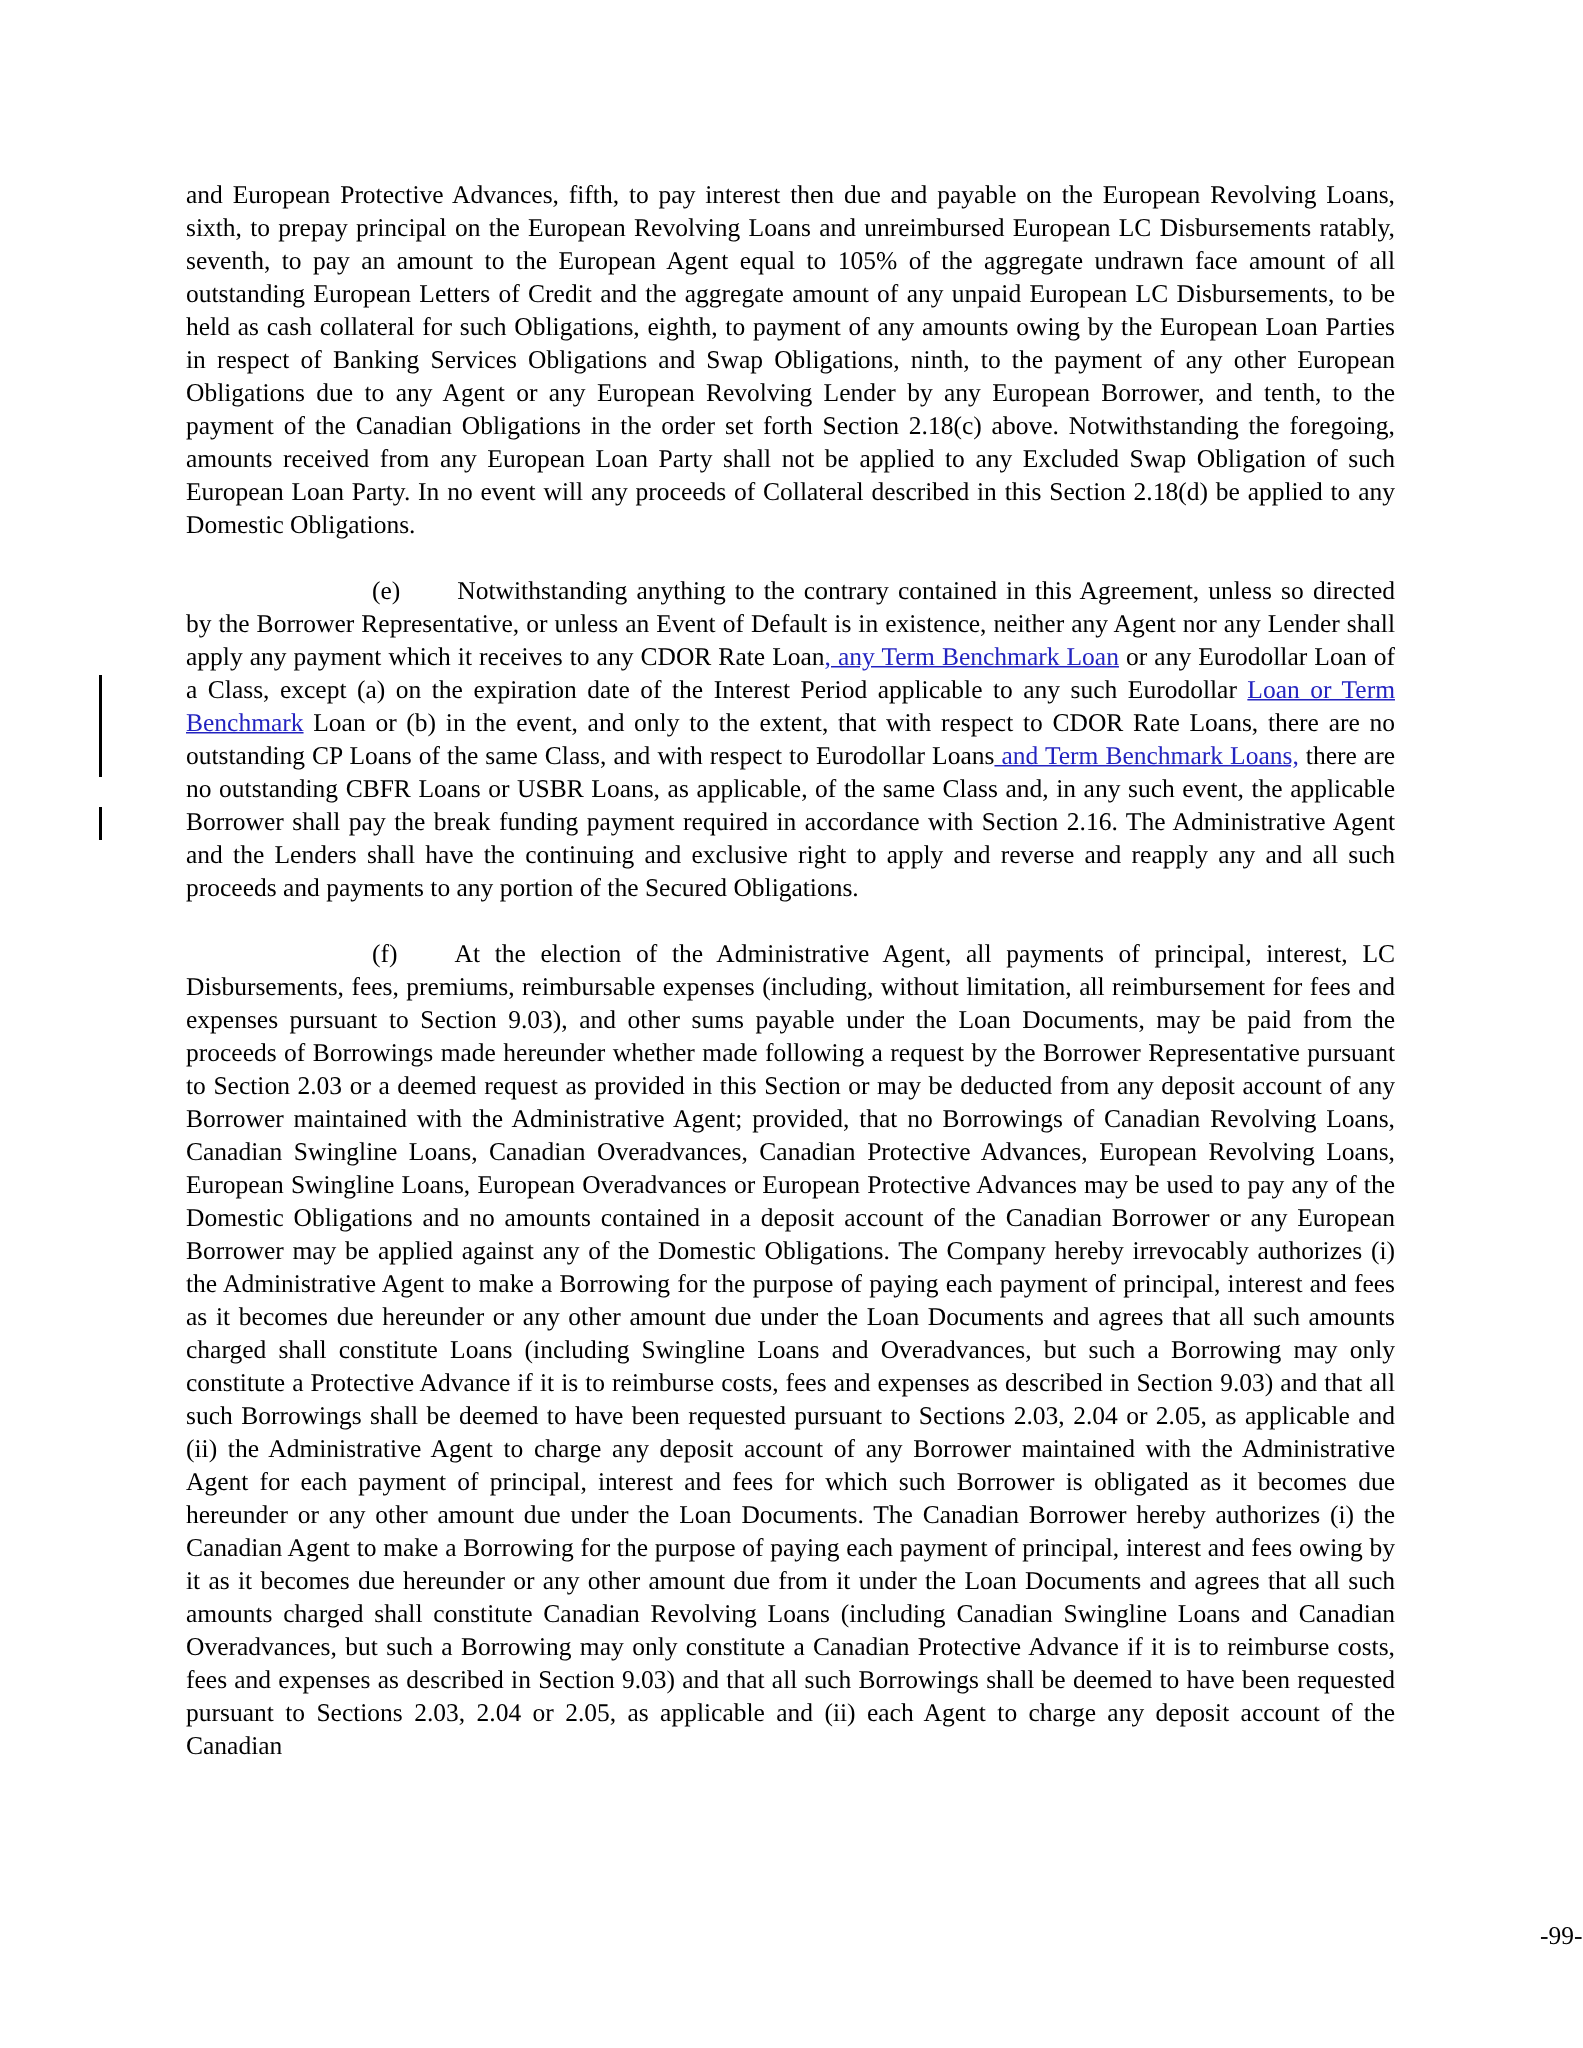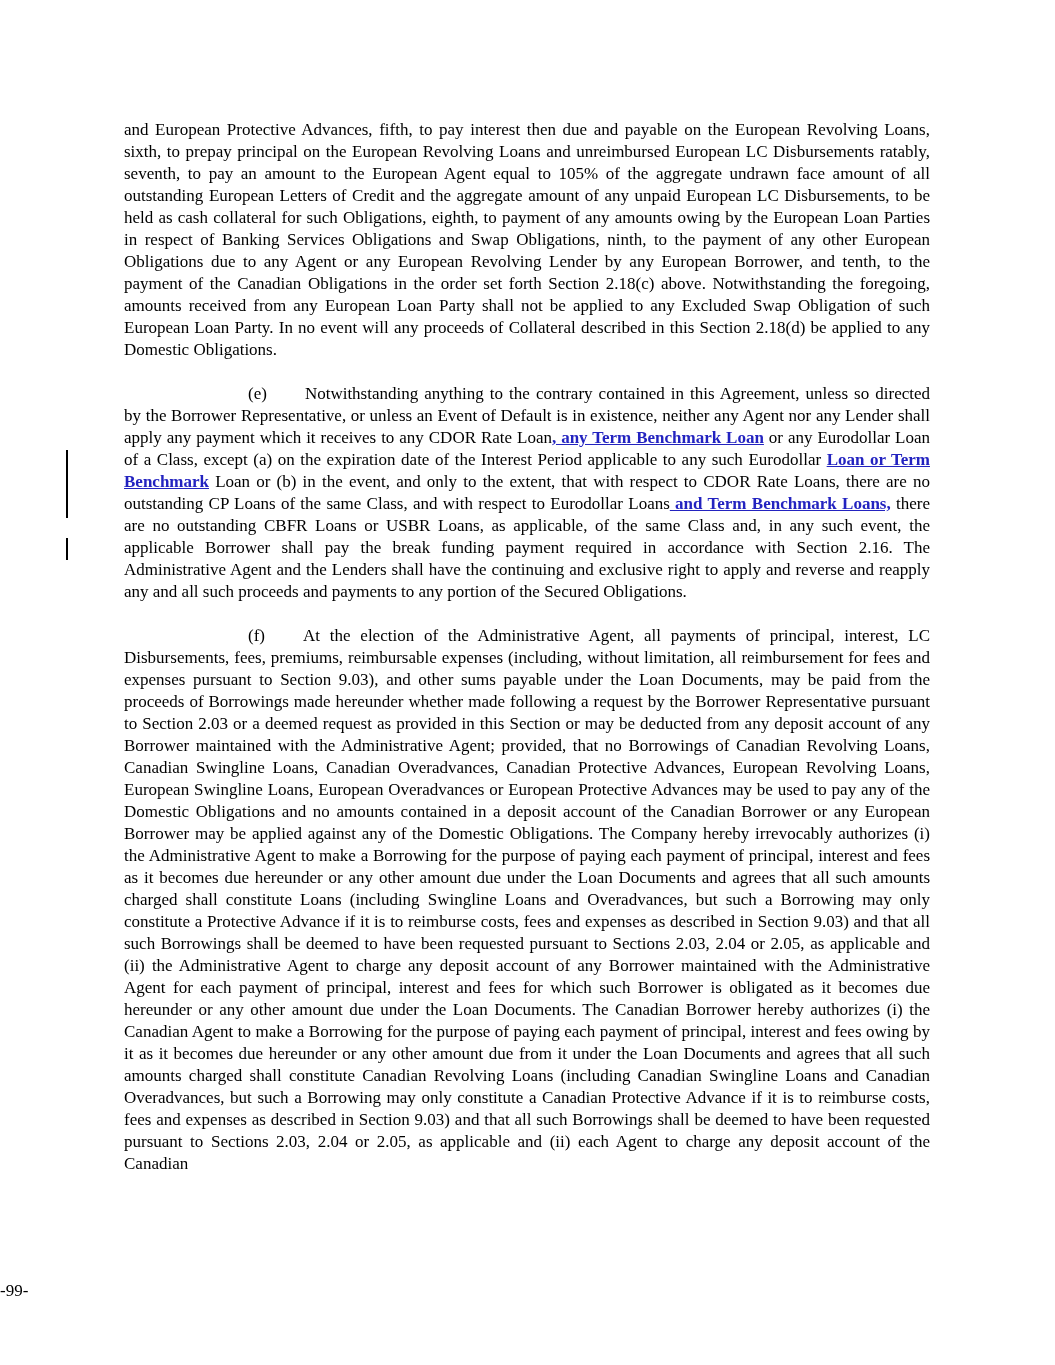--- a/index.html
+++ b/index.html
@@ -20,35 +20,35 @@
   }
   .para {
     font-size: 17px;
     line-height: 22px;
     text-align: justify;
     margin-bottom: 22px;
   }
   .para.indent { text-indent: 124px; }
   .tab { display: inline-block; width: 38px; }
   .u { }
-  .ins { color: var(--ins-color, #2323c0); text-decoration: underline; font-weight: bold; }
+  .ins { color: var(--ins-color, #2323c0); text-decoration: underline; }
   .changebar {
     position: absolute;
     left: 66px;
     width: 2px;
     background: #000000;
   }
   .changebar-1 { top: 450px; height: 68px; }
   .changebar-2 { top: 538px; height: 22px; }
   .footer {
     position: absolute;
     left: 0;
     top: 1280px;
     width: 100%;
-    text-align: left;
+    text-align: right;
     font-size: 17px;
     line-height: 22px;
   }
 </style>
 </head>
 <body>
 
 <div class="changebar changebar-1"></div>
 <div class="changebar changebar-2"></div>
 

